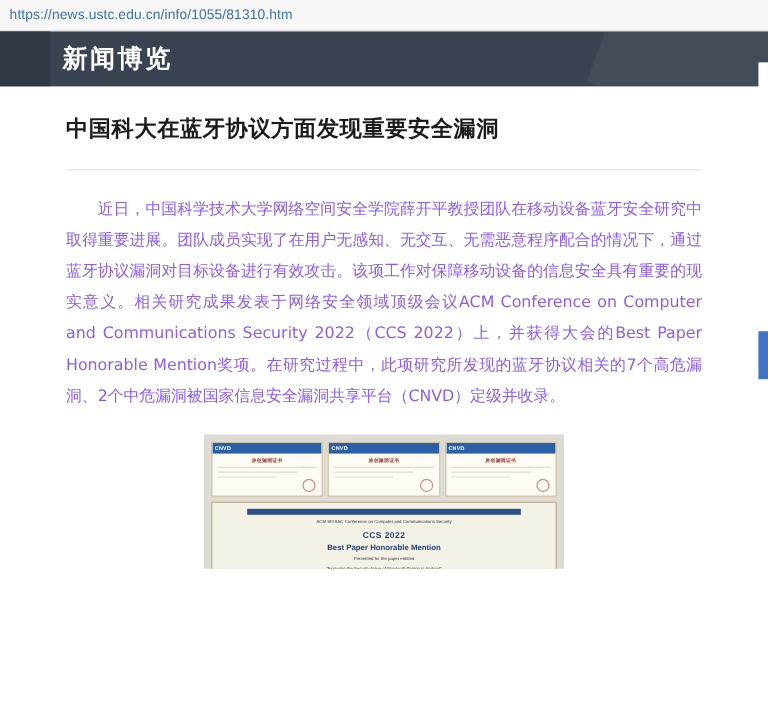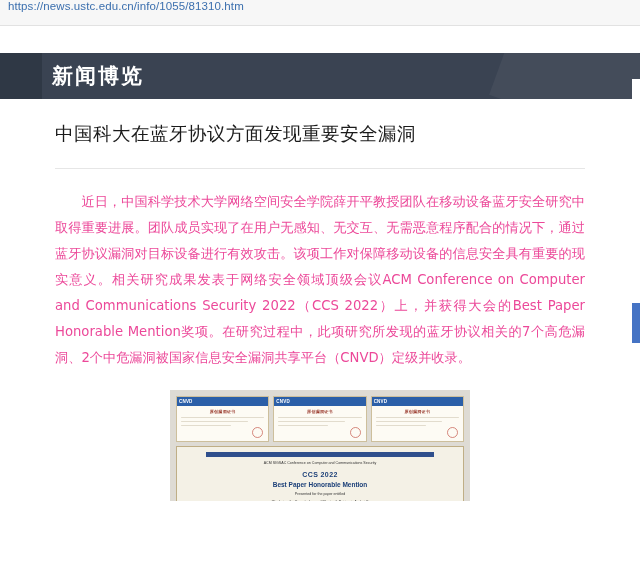--- a/index.html
+++ b/index.html
@@ -13,37 +13,36 @@
     height: 585px;
     overflow: hidden;
     position: relative;
   }
   
   .urlbar {
     height: 26px;
     background: #f7f7f7;
     border-bottom: 1px solid #e2e2e2;
     display: flex;
-    align-items: flex-start;
+    align-items: center;
     padding: 0 8px;
     box-sizing: border-box;
   }
   .urlbar .url-text {
     font-size: 11.5px;
     color: #3b6fae;
     letter-spacing: 0.1px;
     font-family: "Liberation Sans", sans-serif;
   }
   
   .page {
     position: relative;
     background: #ffffff;
     height: 448px;
     overflow: hidden;
-    margin-top: 27px;
   }
   
   .masthead {
     position: relative;
     height: 46px;
     background: #3a4352;
     display: flex;
     align-items: center;
     overflow: hidden;
   }
@@ -107,35 +106,35 @@
     position: absolute;
     left: 4px;
     top: 5px;
     width: 3px;
     height: 1px;
     background: #b5b5b5;
   }
   .article-title {
     font-size: 18.5px;
     color: #1b1b1b;
-    font-weight: normal;
+    font-weight: bold;
     margin-top: 22px;
     letter-spacing: 0.5px;
     font-family: "DejaVu Sans", sans-serif;
   }
   .divider {
     border: none;
     border-top: 1px solid #e6e6e6;
     margin: 22px 0 0 0;
   }
   .body-text {
     margin-top: 20px;
     font-size: 13.2px;
     line-height: 26px;
-    color: #ec4899;
+    color: #8b5cf6;
     text-align: justify;
     text-indent: 2em;
     font-family: "DejaVu Sans", sans-serif;
   }
   
   .figure-wrap {
     margin-top: 18px;
     text-align: center;
   }
   .figure {

